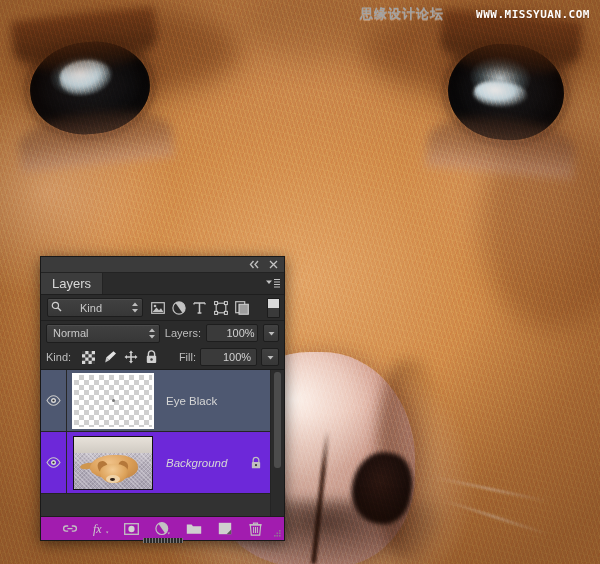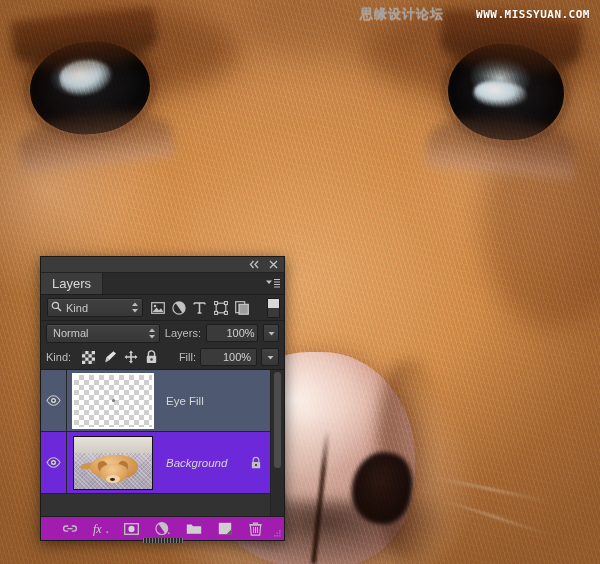--- a/index.html
+++ b/index.html
@@ -269,21 +269,21 @@
   }
   .kind-select {
     width: 88px;
     height: 17px;
     background: linear-gradient(180deg, #414141 0%, #373737 100%);
     border: 1px solid #1d1d1d;
     border-radius: 2px;
     display: flex;
     align-items: center;
     padding: 0 3px;
-    gap: 4px;
+    gap: 18px;
     cursor: pointer;
     box-shadow: inset 0 1px 0 rgba(255,255,255,0.06);
   }
   .kind-select .lbl { flex: 1; color: #c9c9c9; font-size: 11px; }
   .stepper { color: #bdbdbd; display: flex; flex-direction: column; line-height: 0; }
   .filter-icons { display: flex; align-items: center; gap: 4px; margin-left: 3px; }
   .ficon {
     width: 17px; height: 17px;
     display: flex; align-items: center; justify-content: center;
     color: #bfbfbf;
@@ -751,21 +751,21 @@
               <circle cx="7.5" cy="5.5" r="1.1" fill="#2d2d2d"></circle>
             </svg>
           </div>
           <div class="thumb-cell">
             <div class="layer-thumb selected-thumb">
               <div class="checker">
                 <div class="dot"></div>
               </div>
             </div>
           </div>
-          <div class="layer-name">Eye Fill</div>
+          <div class="layer-name">Eye Black</div>
           <div class="lock-cell"></div>
         </div>
 
         <div class="layer-row">
           <div class="eye-cell">
             <svg width="15" height="11" viewBox="0 0 15 11">
               <path d="M1 5.5 C3.4 1.6 6 0.8 7.5 0.8 C9 0.8 11.6 1.6 14 5.5 C11.6 9.4 9 10.2 7.5 10.2 C6 10.2 3.4 9.4 1 5.5 Z" fill="none" stroke="#c9c9c9" stroke-width="1.1"></path>
               <circle cx="7.5" cy="5.5" r="2.5" fill="#d8d8d8"></circle>
               <circle cx="7.5" cy="5.5" r="1.1" fill="#2d2d2d"></circle>
             </svg>

